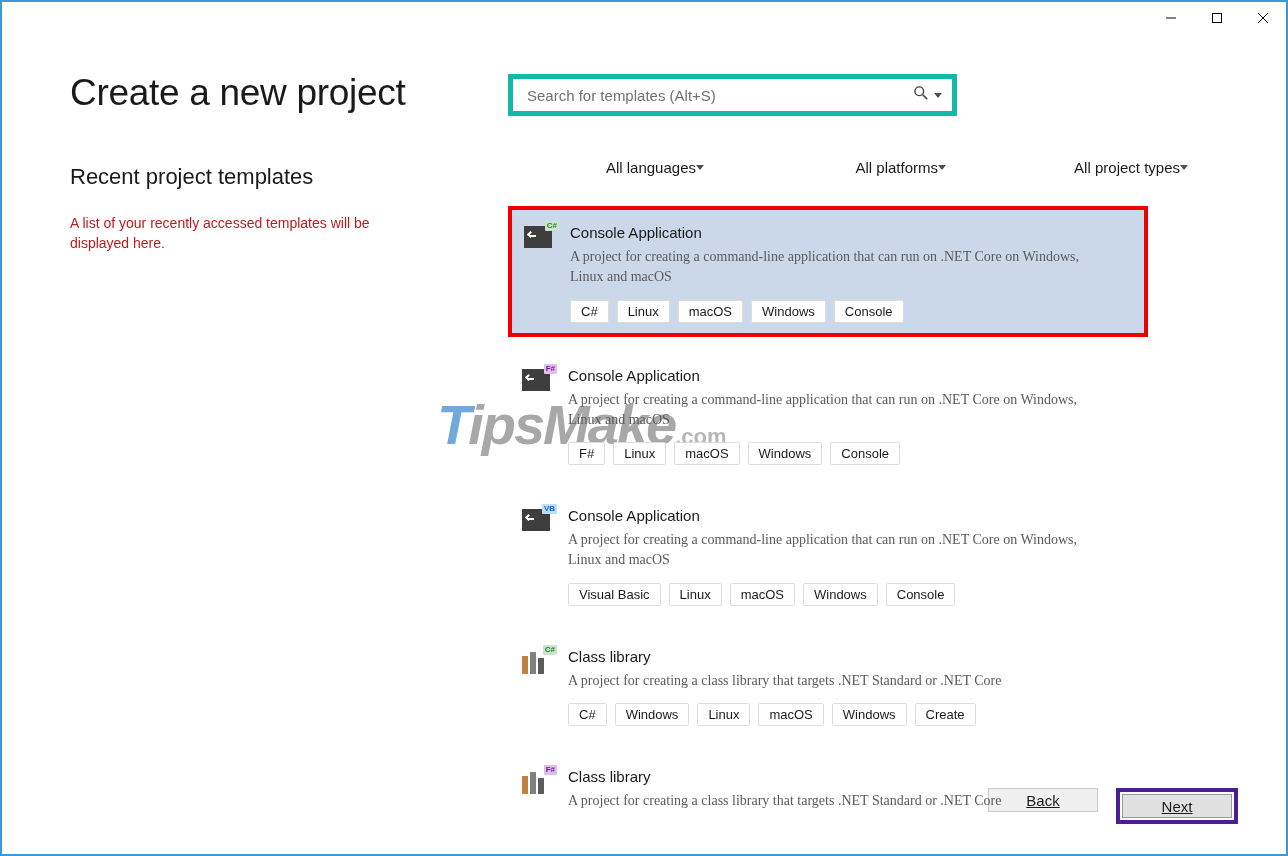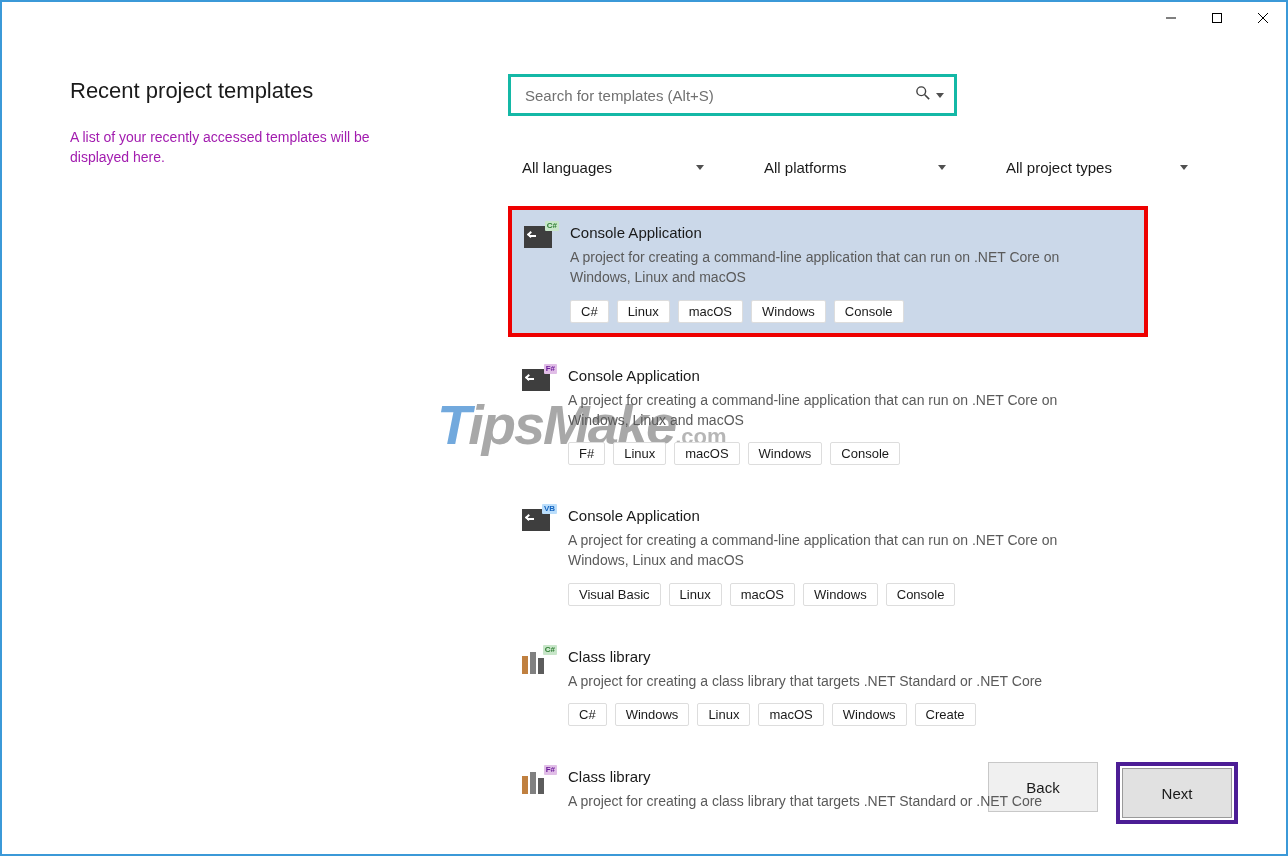--- a/index.html
+++ b/index.html
@@ -42,32 +42,32 @@
   margin-bottom: 50px;
 }
 .recent-title {
   font-size: 22px;
   font-weight: 400;
   margin-bottom: 24px;
   margin-top: 6px;
 }
 .recent-empty {
   font-size: 14px;
-  color: #a21caf;
+  color: #b91c1c;
   line-height: 1.4;
   max-width: 360px;
 }
 .right-col {
   width: 710px;
   padding-top: 40px;
 }
 .search-box {
   width: 449px;
   height: 42px;
-  border: 3px solid #14b8a6;
+  border: 5px solid #14b8a6;
   display: flex;
   align-items: center;
   padding: 0 10px 0 14px;
   margin-bottom: 36px;
 }
 .search-box input {
   flex: 1;
   border: none;
   outline: none;
   font-size: 15px;
@@ -82,21 +82,21 @@
   display: flex;
   gap: 36px;
   margin-bottom: 24px;
 }
 .filter {
   width: 206px;
   height: 30px;
   background: #fff;
   display: flex;
   align-items: center;
-  justify-content: space-between;
+  justify-content: flex-end;
   padding: 0 10px 0 14px;
   font-size: 15px;
   color: #1a1a1a;
 }
 .templates-list {
   display: flex;
   flex-direction: column;
   gap: 14px;
 }
 .template {
@@ -178,45 +178,47 @@
   font-size: 15px;
   font-weight: 400;
   margin-bottom: 6px;
 }
 .template-desc {
   font-size: 14px;
   color: #5a5a5a;
   line-height: 1.45;
   margin-bottom: 12px;
   max-width: 540px;
+  font-family: Liberation Serif, serif;
 }
 .tags { display: flex; gap: 8px; flex-wrap: wrap; }
 .tag {
   background: #fff;
   border: 1px solid #ddd;
   padding: 3px 10px;
   font-size: 13px;
   border-radius: 2px;
   color: #1a1a1a;
 }
 .bottom-bar {
   position: absolute;
   bottom: 30px;
   right: 48px;
   display: flex;
   gap: 18px;
 }
 .btn {
   width: 110px;
-  height: 50px;
+  height: 24px;
   display: flex;
   align-items: center;
   justify-content: center;
   font-size: 15px;
   cursor: pointer;
+  text-decoration: underline;
 }
 .btn-back {
   background: #f0f0f0;
   border: 1px solid #c8c8c8;
 }
 .btn-next-wrap {
   border: 4px solid #4c1d95;
   padding: 2px;
 }
 .btn-next {
@@ -261,20 +263,21 @@
       </svg>
   </div>
 </div>
 
 <div class="watermark">
   <span class="t-blue">T</span><span class="rest">ipsMake</span><span class="dot">.com</span>
 </div>
 
 <div class="content">
   <div class="left-col">
+    <h1 class="page-title">Create a new project</h1>
     <h2 class="recent-title">Recent project templates</h2>
     <p class="recent-empty">A list of your recently accessed templates will be displayed here.</p>
   </div>
 
   <div class="right-col">
     <div class="search-box">
       <input type="text" placeholder="Search for templates (Alt+S)" style="">
       <div class="search-right">
         <span class="search-icon">
           <svg viewBox="0 0 16 16">

